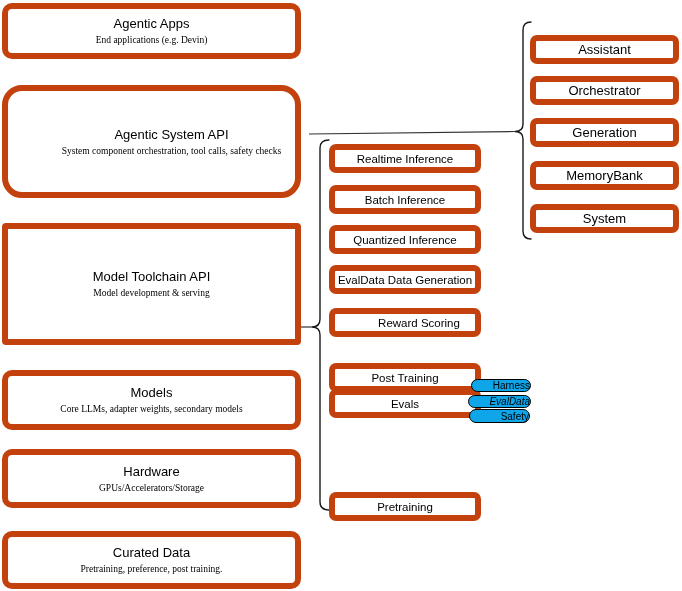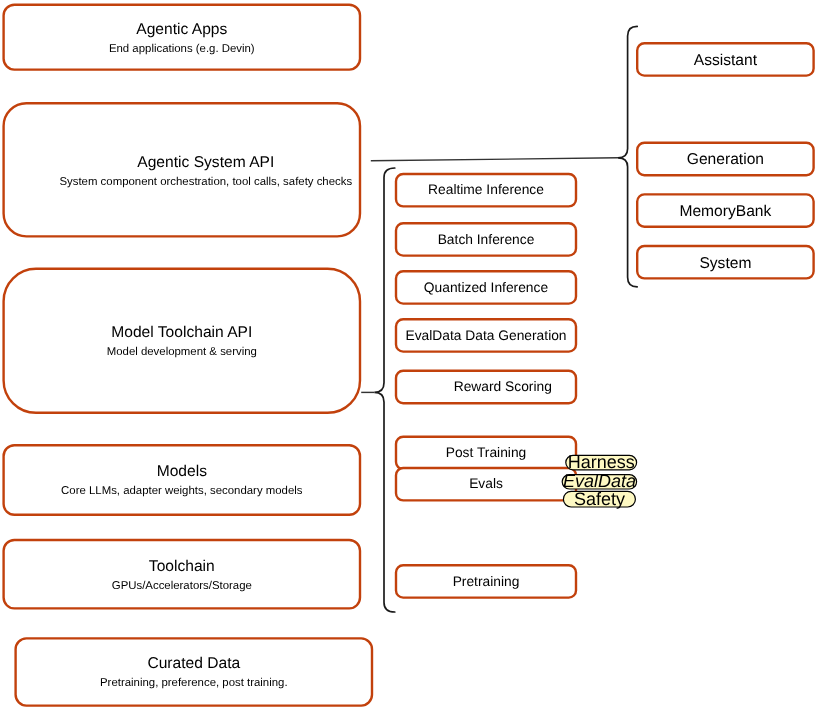--- a/index.html
+++ b/index.html
@@ -18,21 +18,21 @@
   }
   .overlay {
     position: absolute;
     left: 0;
     top: 0;
     pointer-events: none;
   }
   .box {
     position: absolute;
     box-sizing: border-box;
-    border: 2px solid #c2410c;
+    border: 6px solid #c2410c;
     background: #ffffff;
     display: flex;
     align-items: center;
     justify-content: center;
     text-align: center;
   }
   .big {
     left: 2px;
     width: 299px;
     flex-direction: column;
@@ -40,46 +40,47 @@
   }
   .big .node-title {
     font-size: 13px;
     line-height: 15px;
     white-space: nowrap;
   }
   .big .node-subtitle {
     font-size: 9.5px;
     line-height: 11px;
     white-space: nowrap;
+    font-family: Liberation Serif, serif;
   }
   .mid {
     left: 329px;
     width: 152px;
     height: 29px;
     border-radius: 7px;
     font-size: 11.5px;
   }
   .right {
     left: 530px;
     width: 149px;
     height: 29px;
     border-radius: 7px;
     font-size: 13px;
     text-align: right;
   }
   .pill {
     position: absolute;
     box-sizing: border-box;
     border: 1px solid #000000;
-    background: #fef9c3;
+    background: #0ea5e9;
     border-radius: 7px;
     display: flex;
     align-items: center;
-    justify-content: center;
-    font-size: 15px;
+    justify-content: flex-end;
+    font-size: 10px;
     z-index: 5;
   }
 </style>
 </head>
 <body>
 
 <div class="canvas">
 
   <svg class="overlay" width="682" height="591" viewBox="0 0 682 591">
 
@@ -95,36 +96,36 @@
   <div class="box big" style="top:3px;height:56px;border-radius:10px;">
     <div class="node-title">Agentic Apps</div>
     <div class="node-subtitle">End applications (e.g. Devin)</div>
   </div>
 
   <div class="box big" style="top:85px;height:113px;border-radius:20px;padding-left:40px;">
     <div class="node-title">Agentic System API</div>
     <div class="node-subtitle">System component orchestration, tool calls, safety checks</div>
   </div>
 
-  <div class="box big" style="top:223px;height:122px;border-radius:28px;">
+  <div class="box big" style="top:223px;height:122px;border-radius:4px;">
     <div class="node-title">Model Toolchain API</div>
     <div class="node-subtitle">Model development &amp; serving</div>
   </div>
 
   <div class="box big" style="top:370px;height:60px;border-radius:10px;">
     <div class="node-title">Models</div>
     <div class="node-subtitle">Core LLMs, adapter weights, secondary models</div>
   </div>
 
   <div class="box big" style="top:449px;height:59px;border-radius:10px;">
-    <div class="node-title">Toolchain</div>
+    <div class="node-title">Hardware</div>
     <div class="node-subtitle">GPUs/Accelerators/Storage</div>
   </div>
 
-  <div class="box big" style="top:531px;height:58px;border-radius:10px;margin-left:10px;">
+  <div class="box big" style="top:531px;height:58px;border-radius:10px;">
     <div class="node-title">Curated Data</div>
     <div class="node-subtitle">Pretraining, preference, post training.</div>
   </div>
 
   <div class="box mid" style="top:144px;">
     <span>Realtime Inference</span>
   </div>
   <div class="box mid" style="top:185px;">
     <span>Batch Inference</span>
   </div>
@@ -136,37 +137,40 @@
   </div>
   <div class="box mid" style="top:308px;padding-left:28px;">
     <span>Reward Scoring</span>
   </div>
   <div class="box mid" style="top:363px;">
     <span>Post Training</span>
   </div>
   <div class="box mid" style="top:389px;">
     <span>Evals</span>
   </div>
-  <div class="box mid" style="top:470px;">
+  <div class="box mid" style="top:492px;">
     <span>Pretraining</span>
   </div>
 
   <div class="pill" style="left:471px;top:379px;width:60px;height:13px;">
     <span>Harness</span>
   </div>
   <div class="pill" style="left:468px;top:395px;width:63px;height:13px;font-style:italic;">
     <span>EvalData</span>
   </div>
   <div class="pill" style="left:469px;top:409px;width:61px;height:14px;">
     <span>Safety</span>
   </div>
 
   <div class="box right" style="top:35px;">
     <span>Assistant</span>
   </div>
+  <div class="box right" style="top:76px;">
+    <span>Orchestrator</span>
+  </div>
   <div class="box right" style="top:118px;">
     <span>Generation</span>
   </div>
   <div class="box right" style="top:161px;">
     <span>MemoryBank</span>
   </div>
   <div class="box right" style="top:204px;">
     <span>System</span>
   </div>
 

